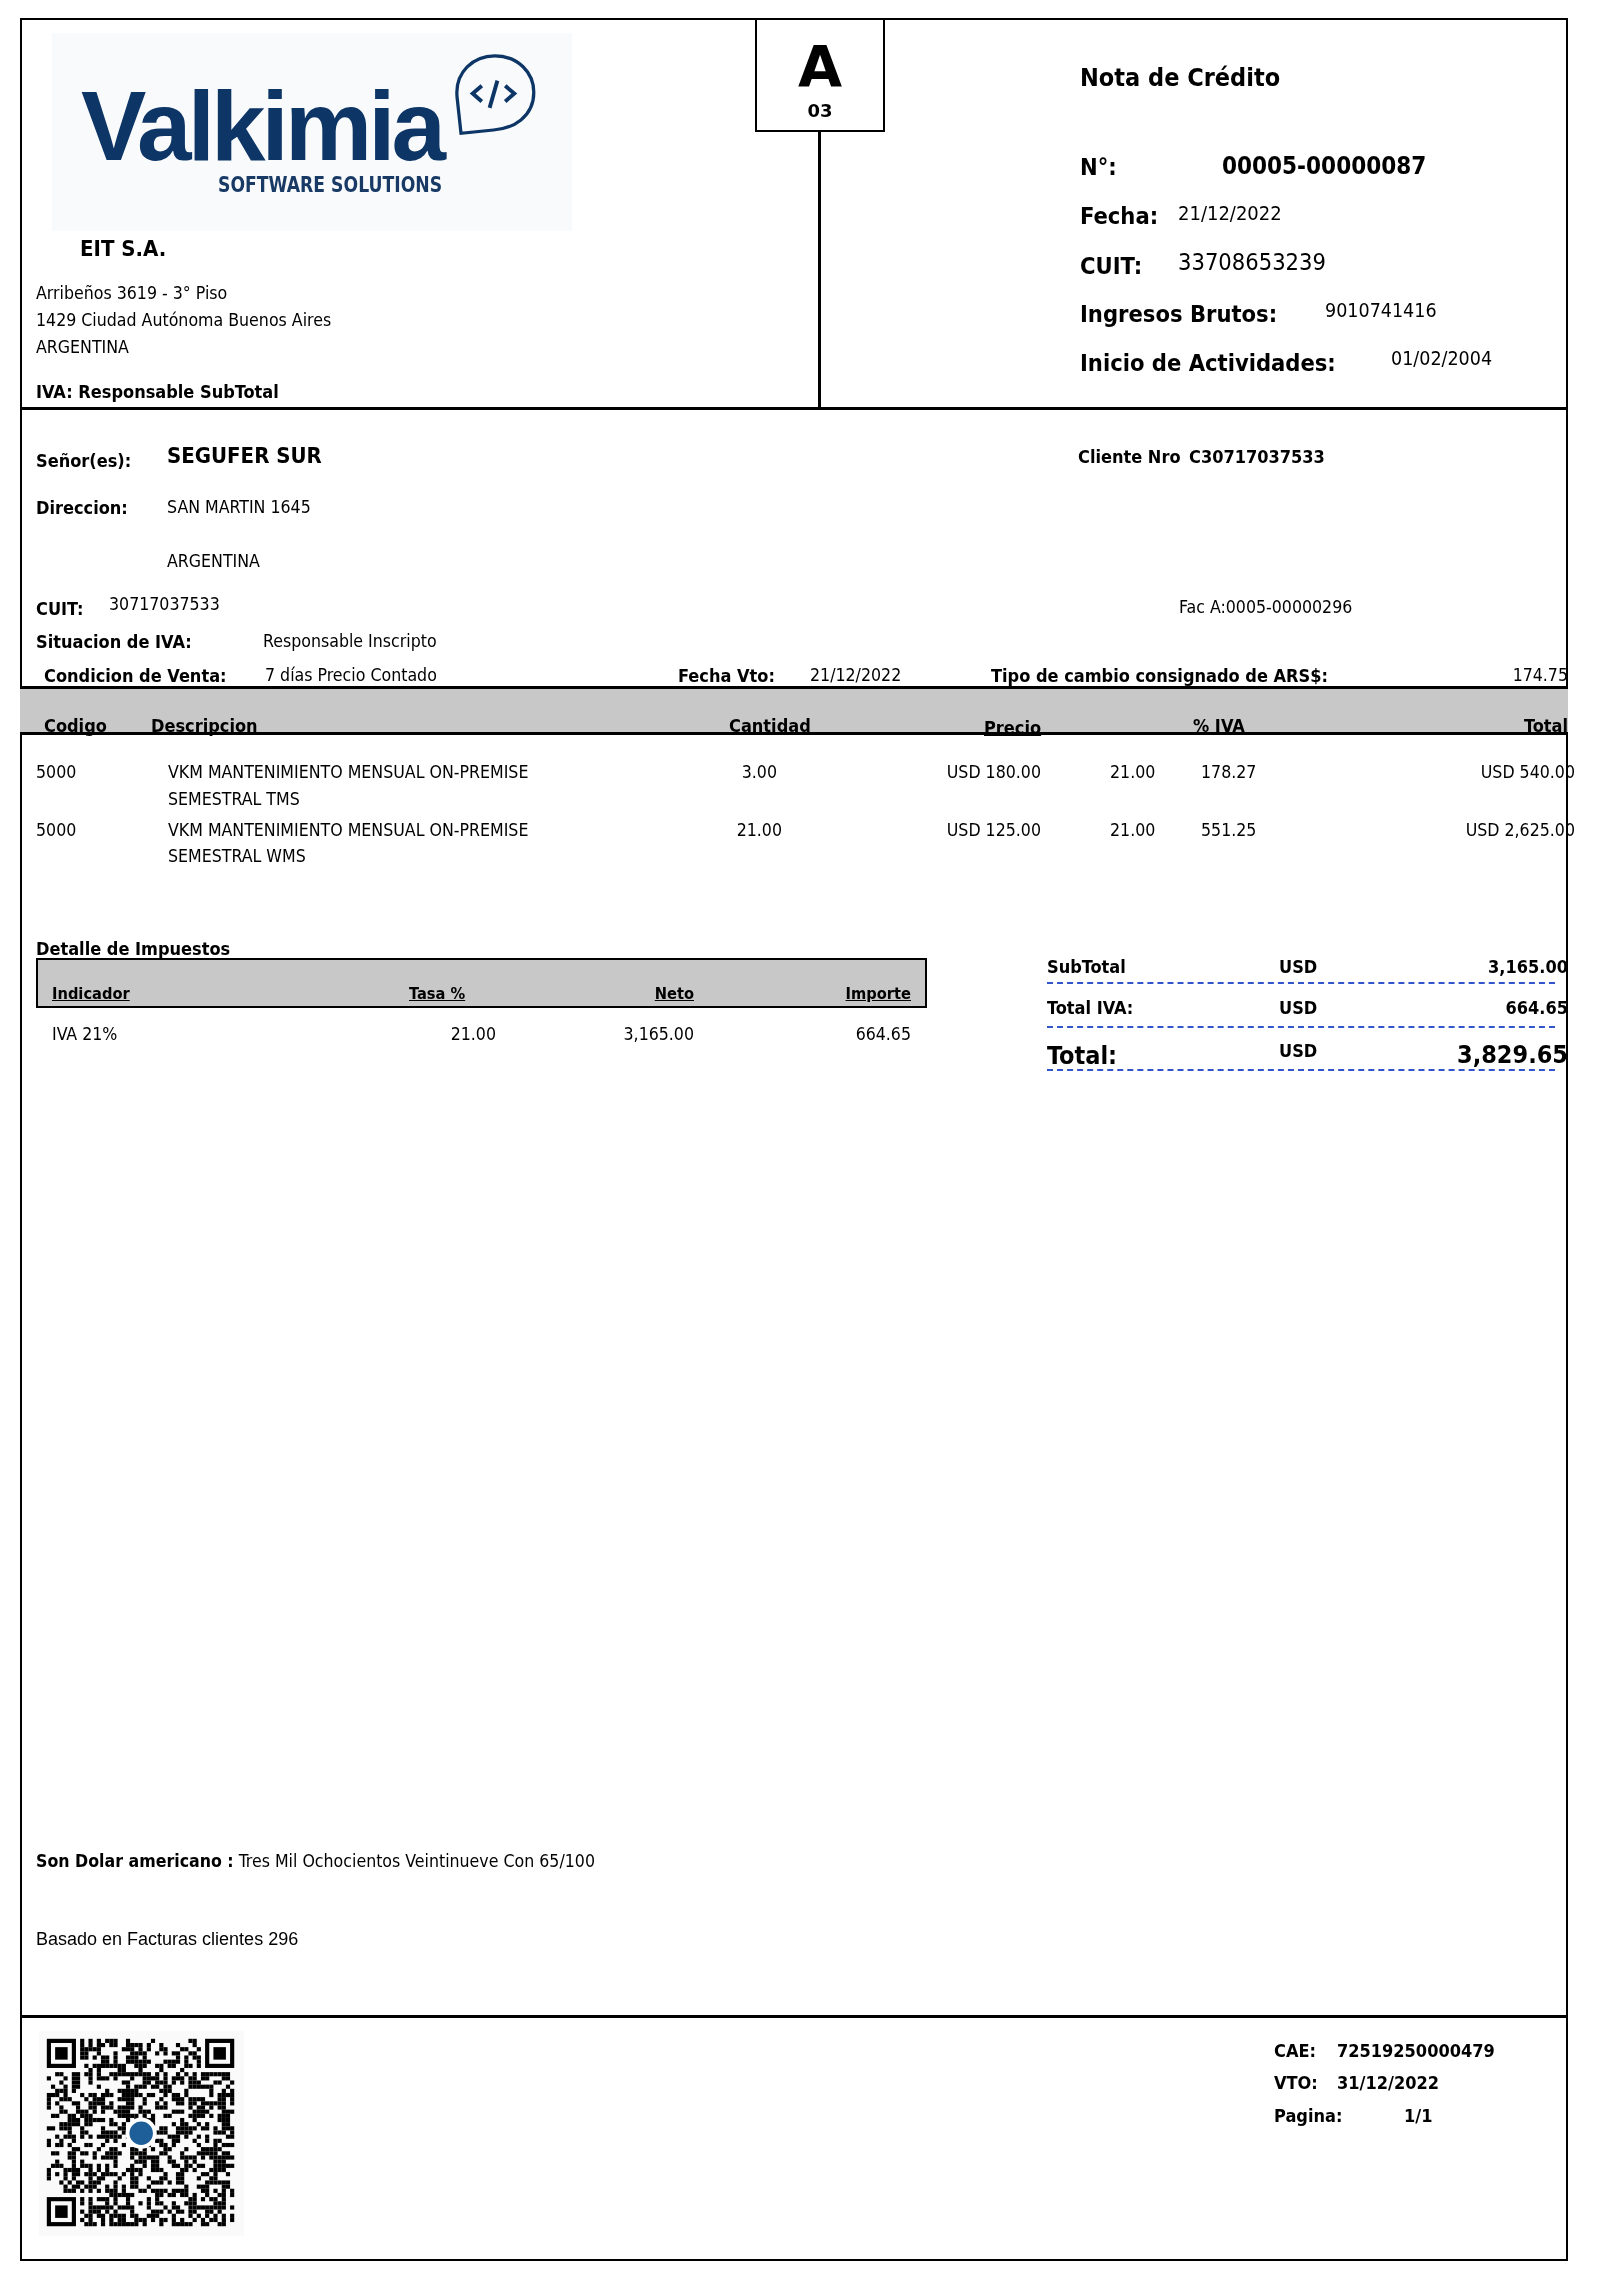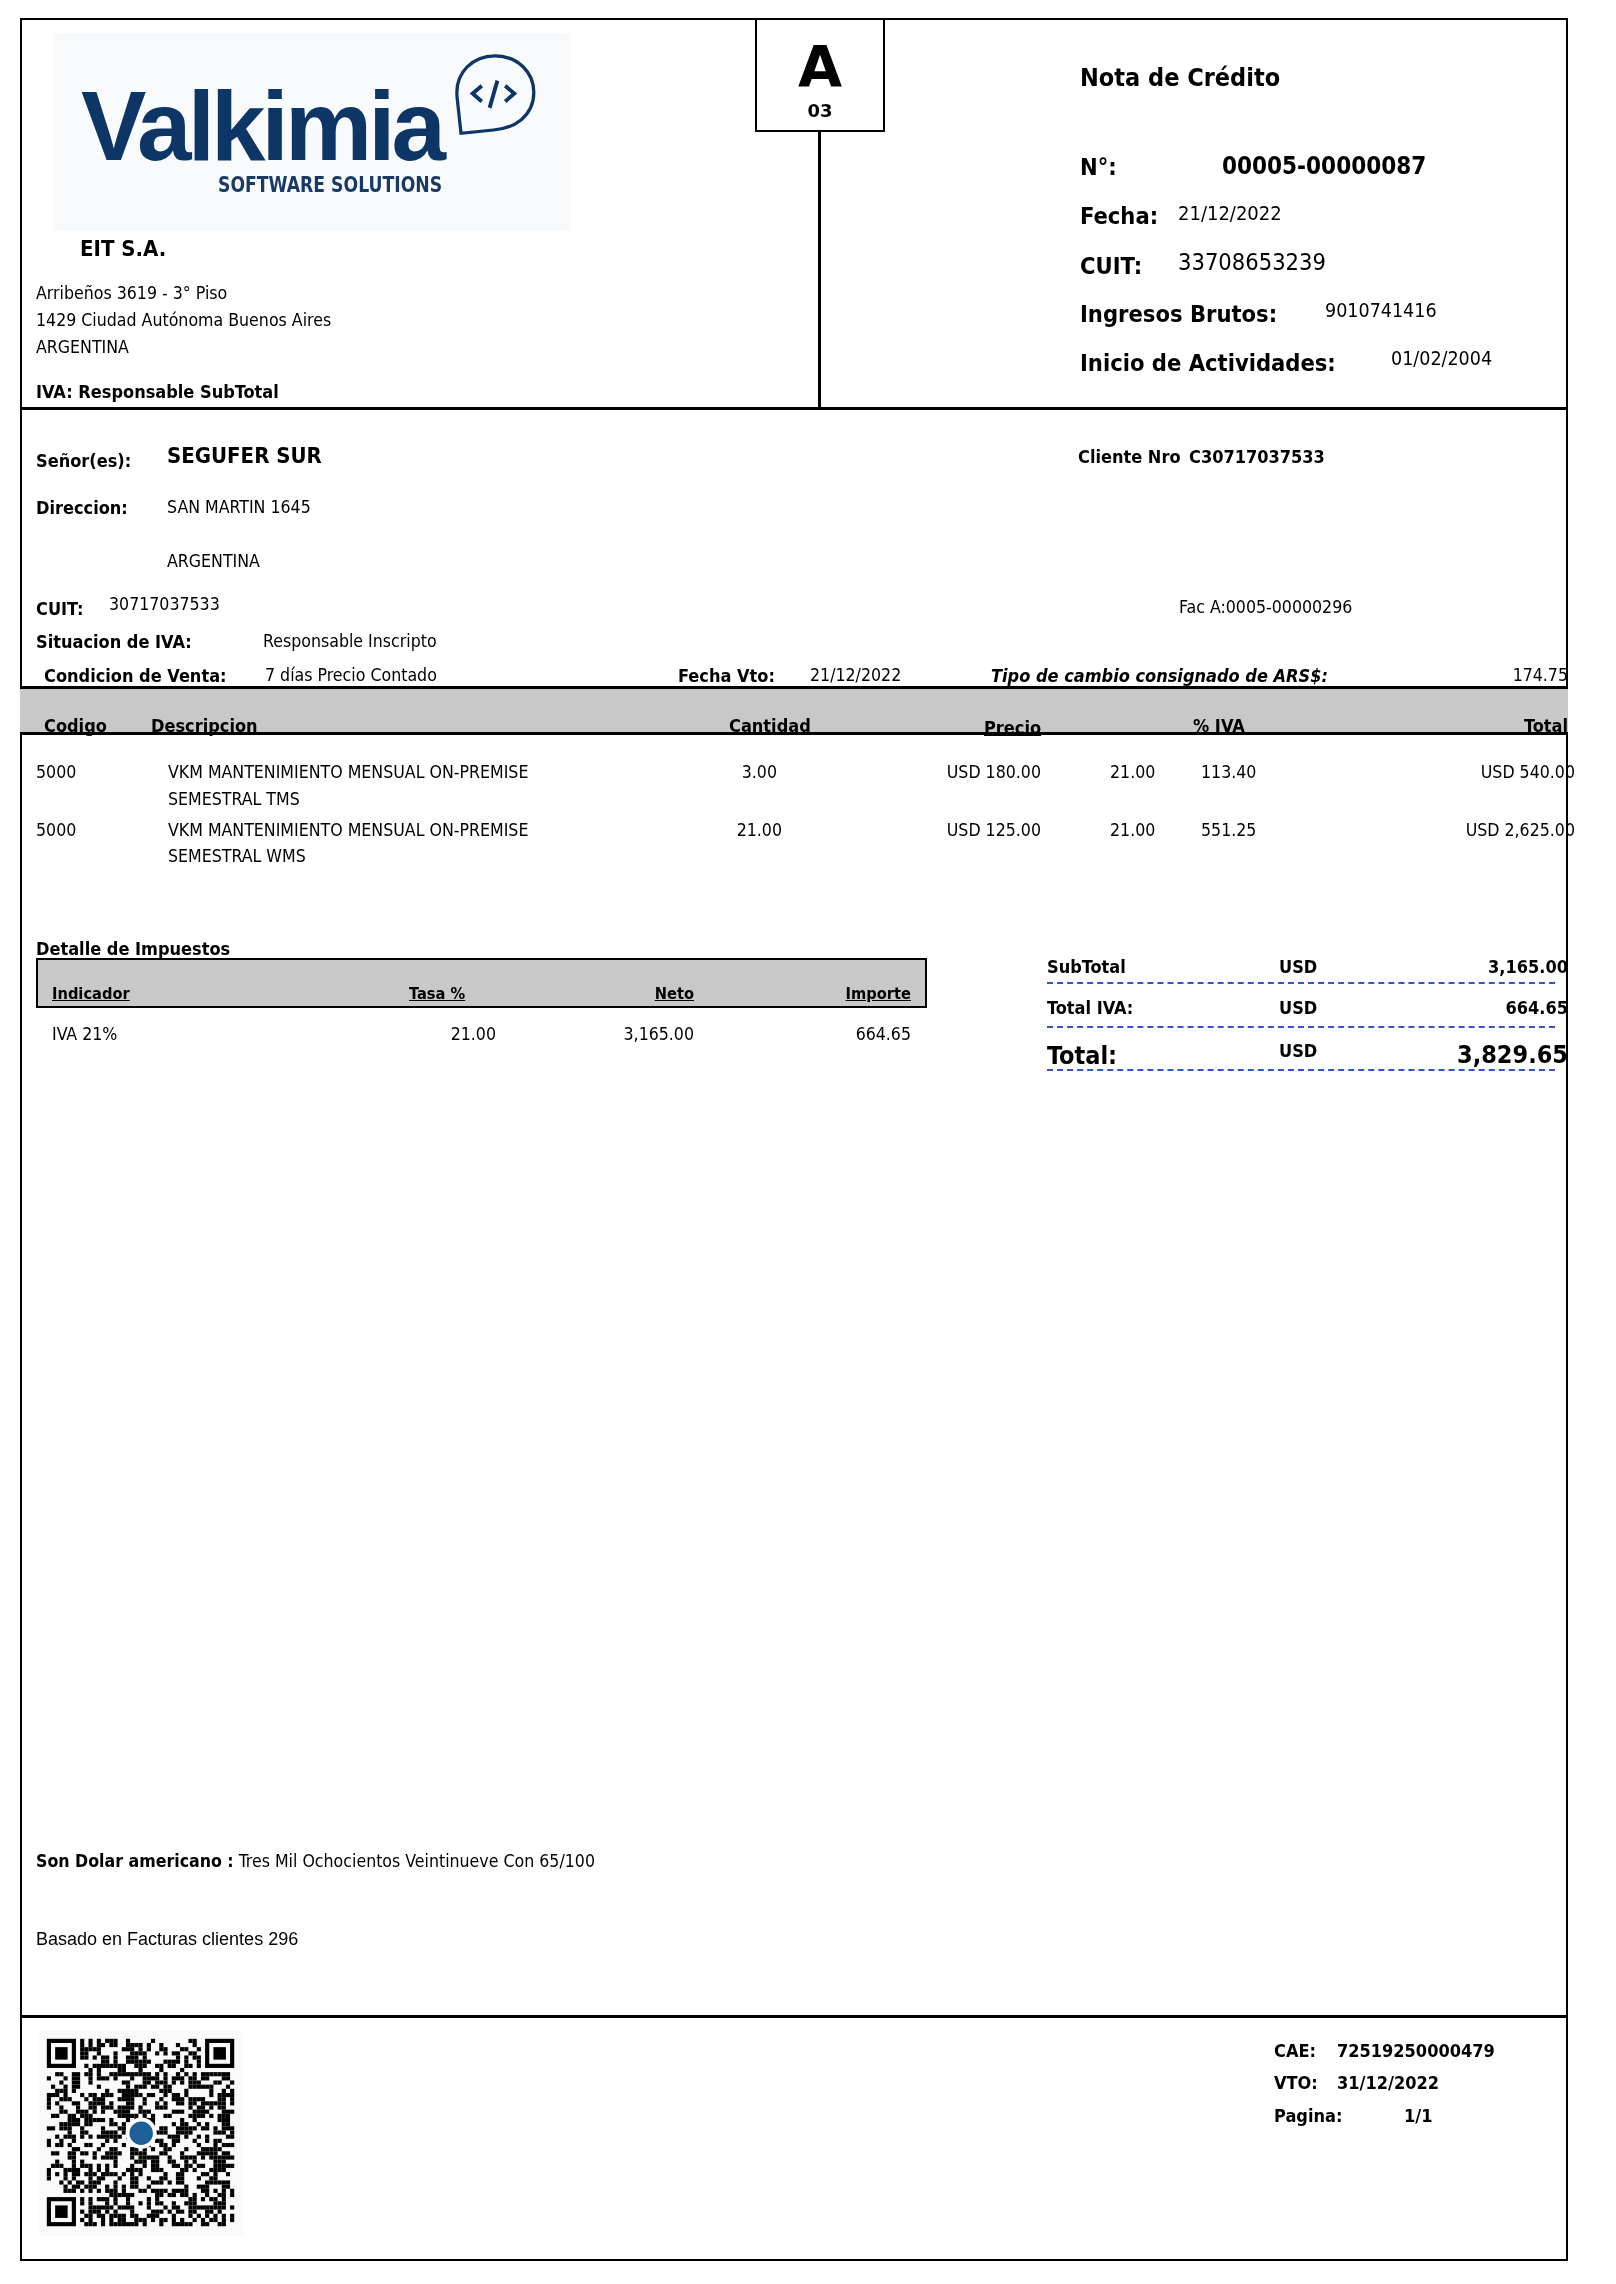--- a/index.html
+++ b/index.html
@@ -80,41 +80,41 @@
 <div class="abs reg" style="left:109px;top:594px;">30717037533</div>
 <div class="abs reg" style="left:1179px;top:597px;">Fac A:0005-00000296</div>
 
 <div class="abs lbl" style="left:36px;top:631px;">Situacion de IVA:</div>
 <div class="abs reg" style="left:263px;top:631px;">Responsable Inscripto</div>
 
 <div class="abs lbl" style="left:44px;top:665px;">Condicion de Venta:</div>
 <div class="abs reg" style="left:265px;top:665px;">7 días Precio Contado</div>
 <div class="abs lbl" style="left:678px;top:665px;">Fecha Vto:</div>
 <div class="abs reg" style="left:810px;top:665px;">21/12/2022</div>
-<div class="abs lbl" style="left:991px;top:665px;font-style:italic;">Tipo de cambio consignado de ARS$:</div>
+<div class="abs lbl" style="left:991px;top:665px;">Tipo de cambio consignado de ARS$:</div>
 <div class="abs reg right" style="left:1434px;width:134px;top:665px;">174.75</div>
 
 <div class="gray-band" style="left:19.5px;top:687px;width:1548px;height:47px;"></div>
 <div class="hline" style="left:19.5px;top:686px;width:1548px;"></div>
 <div class="hline" style="left:19.5px;top:732px;width:1548px;"></div>
 <div class="th" style="left:44px;top:715px;">Codigo</div>
 <div class="th" style="left:151px;top:715px;">Descripcion</div>
 <div class="th" style="left:729px;top:715px;">Cantidad</div>
 <div class="th" style="left:984px;top:717px;">Precio</div>
 <div class="th" style="left:1193px;top:715px;">% IVA</div>
 <div class="th right" style="left:1434px;width:134px;top:715px;">Total</div>
 
 <div>
   <div class="td" style="left:36px;top:762px;">5000</div>
   <div class="td" style="left:168px;top:762px;">VKM MANTENIMIENTO MENSUAL ON-PREMISE</div>
   <div class="td" style="left:168px;top:789px;">SEMESTRAL TMS</div>
   <div class="td right" style="left:684px;width:93px;top:762px;">3.00</div>
   <div class="td right" style="left:899px;width:142px;top:762px;">USD 180.00</div>
   <div class="td" style="left:1110px;top:762px;">21.00</div>
-  <div class="td" style="left:1201px;top:762px;">113.40</div>
+  <div class="td" style="left:1201px;top:762px;">178.27</div>
   <div class="td right" style="left:1368px;width:207px;top:762px;">USD 540.00</div>
 </div>
 <div>
   <div class="td" style="left:36px;top:820px;">5000</div>
   <div class="td" style="left:168px;top:820px;">VKM MANTENIMIENTO MENSUAL ON-PREMISE</div>
   <div class="td" style="left:168px;top:846px;">SEMESTRAL WMS</div>
   <div class="td right" style="left:684px;width:98px;top:820px;">21.00</div>
   <div class="td right" style="left:899px;width:142px;top:820px;">USD 125.00</div>
   <div class="td" style="left:1110px;top:820px;">21.00</div>
   <div class="td" style="left:1201px;top:820px;">551.25</div>

